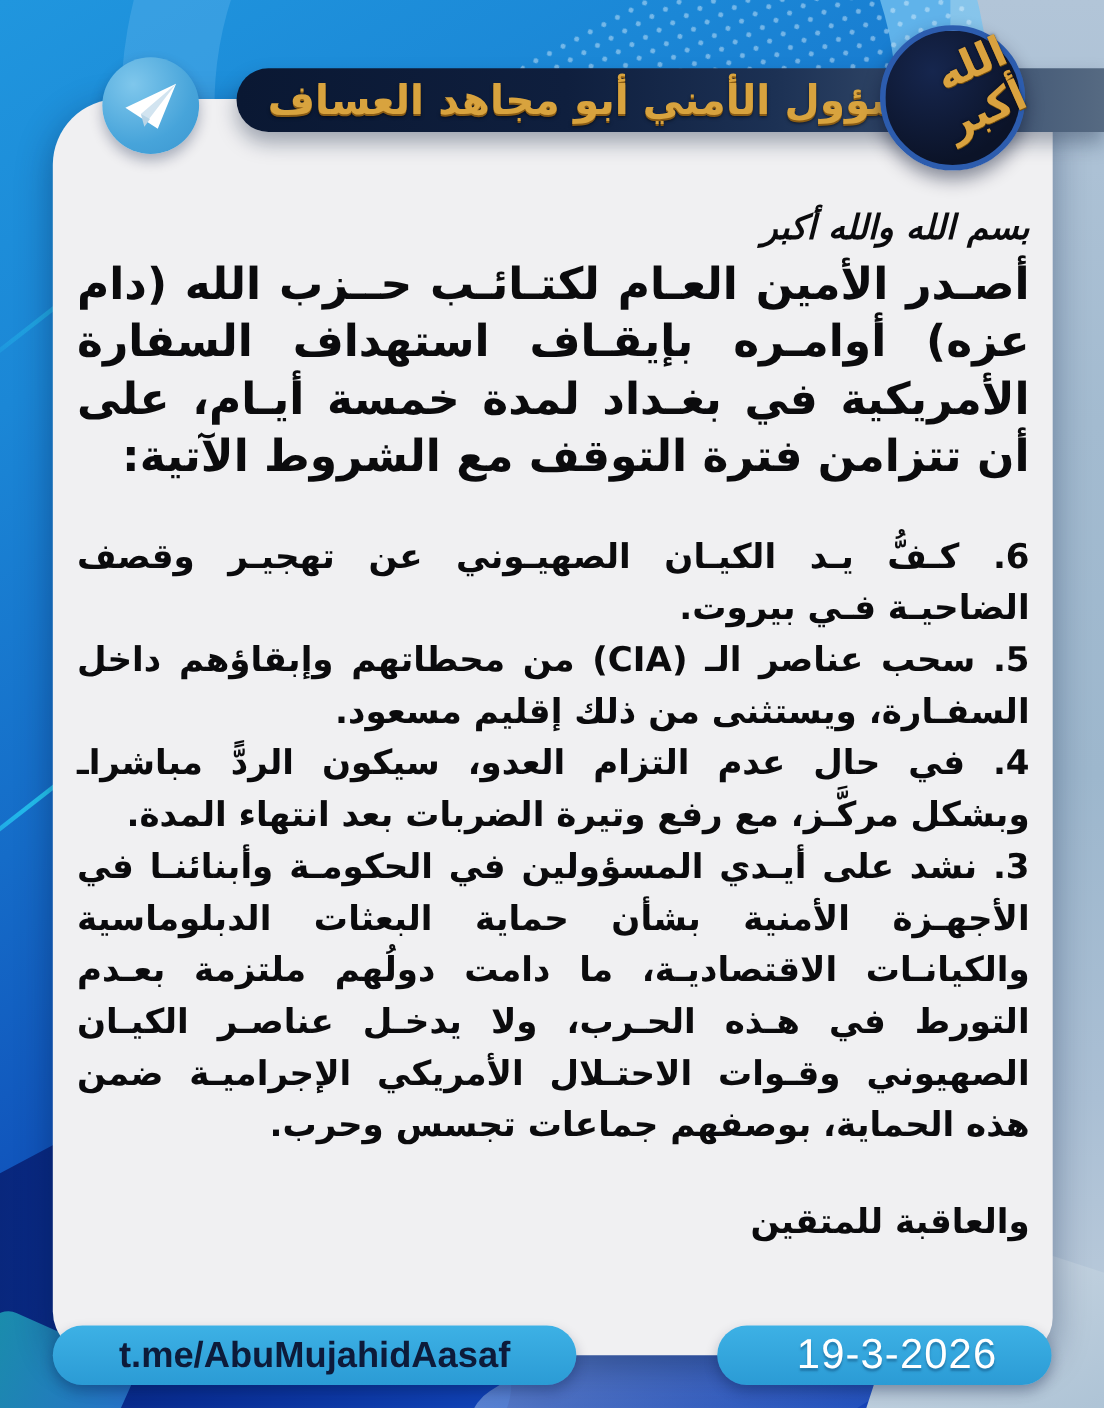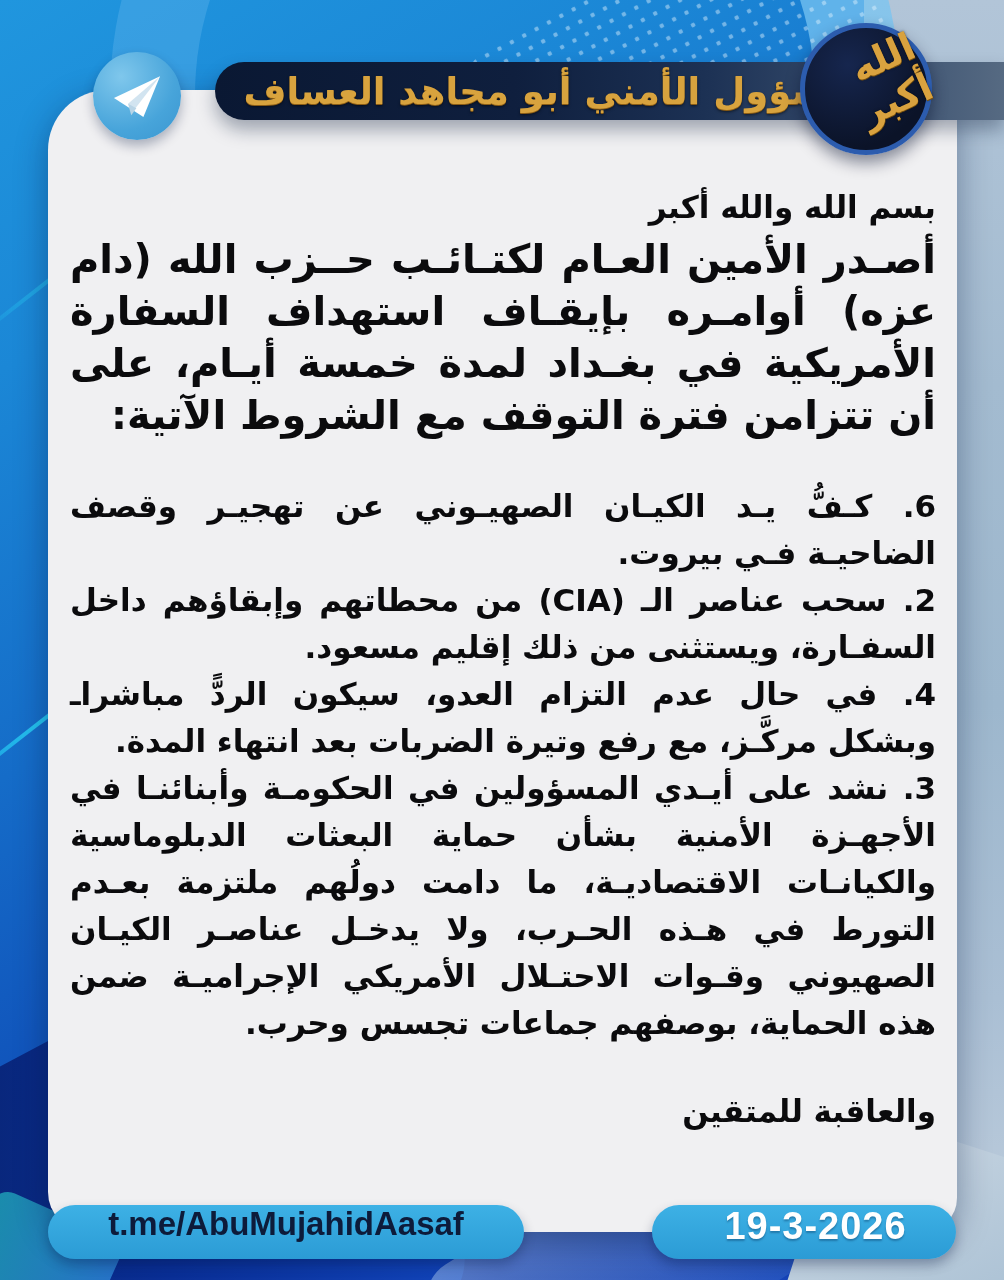--- a/index.html
+++ b/index.html
@@ -56,35 +56,35 @@
   
   .tg{position:absolute;left:93px;top:52px;width:88px;height:88px;z-index:4;border-radius:50%;
       background:radial-gradient(circle at 32% 28%,#7fc7ec 0%,#47a4da 62%,#3b96d0 100%);
       box-shadow:0 6px 12px rgba(0,20,60,.3);
       display:flex;align-items:center;justify-content:center;}
   .tg svg{width:64px;height:64px;}
 
   
   .content{position:absolute;left:70px;top:181px;width:866px;z-index:3;direction:rtl;
       color:#0b0b0d;font-weight:700;}
-  .basmala{font-size:31px;line-height:52px;text-align:right;}
+  .basmala{font-size:31px;line-height:52px;text-align:right;font-style:italic;}
   .intro{font-size:40px;line-height:52px;text-align:justify;}
   .items{margin-top:42px;font-size:31px;line-height:47px;}
   .item{text-align:justify;}
   .closing{margin-top:46px;font-size:31px;text-align:right;}
 
   
   .pill{position:absolute;top:1205px;height:54px;z-index:5;border-radius:27px;
-      display:flex;justify-content:center;
+      display:flex;align-items:center;justify-content:center;
       box-shadow:0 6px 12px rgba(0,20,60,.3);
       background:linear-gradient(180deg,#3db1e5 0%,#2b9bd5 100%);}
   .pill-left{left:48px;width:476px;}
   .pill-left span{font-family:"Liberation Sans",sans-serif;font-weight:700;font-size:33px;color:#0d1b3a;}
   .pill-right{left:652px;width:304px;}
-  .pill-right span{font-family:"Liberation Sans",sans-serif;font-weight:700;font-size:38px;color:#ffffff;
+  .pill-right span{font-family:"Liberation Sans",sans-serif;font-weight:400;font-size:38px;color:#ffffff;
       letter-spacing:1px;text-shadow:0 2px 2px rgba(0,40,80,.35);margin-left:23px;}
 </style>
 </head>
 <body>
 
 <div class="canvas">
 
   <div class="bg">
     <div class="right-strip"></div>
     <div class="ribbon-arc"></div>
@@ -113,21 +113,21 @@
 
   <div class="badge">
     <span class="badge-text">الله أكبر</span>
   </div>
 
   <div class="content">
     <div class="basmala">بسم الله والله أكبر</div>
     <div class="intro">أصـدر الأمين العـام لكتـائـب حــزب الله (دام عزه) أوامـره بإيقـاف استهداف السفارة الأمريكية في بغـداد لمدة خمسة أيـام، على أن تتزامن فترة التوقف مع الشروط الآتية:</div>
     <div class="items">
       <div class="item">6. كـفُّ يـد الكيـان الصهيـوني عن تهجيـر وقصف الضاحيـة فـي بيروت.</div>
-      <div class="item">2. سحب عناصر الـ (CIA) من محطاتهم وإبقاؤهم داخل السفـارة، ويستثنى من ذلك إقليم مسعود.</div>
+      <div class="item">5. سحب عناصر الـ (CIA) من محطاتهم وإبقاؤهم داخل السفـارة، ويستثنى من ذلك إقليم مسعود.</div>
       <div class="item">4. في حال عدم التزام العدو، سيكون الردًّ مباشراـ وبشكل مركَّـز، مع رفع وتيرة الضربات بعد انتهاء المدة.</div>
       <div class="item">3. نشد على أيـدي المسؤولين في الحكومـة وأبنائنـا في الأجهـزة الأمنية بشأن حماية البعثات الدبلوماسية والكيانـات الاقتصاديـة، ما دامت دولُهم ملتزمة بعـدم التورط في هـذه الحـرب، ولا يدخـل عناصـر الكيـان الصهيوني وقـوات الاحتـلال الأمريكي الإجراميـة ضمن هذه الحماية، بوصفهم جماعات تجسس وحرب.</div>
     </div>
     <div class="closing">والعاقبة للمتقين</div>
   </div>
 
   <div class="pill pill-left">
     <span>t.me/AbuMujahidAasaf</span>
   </div>
 

